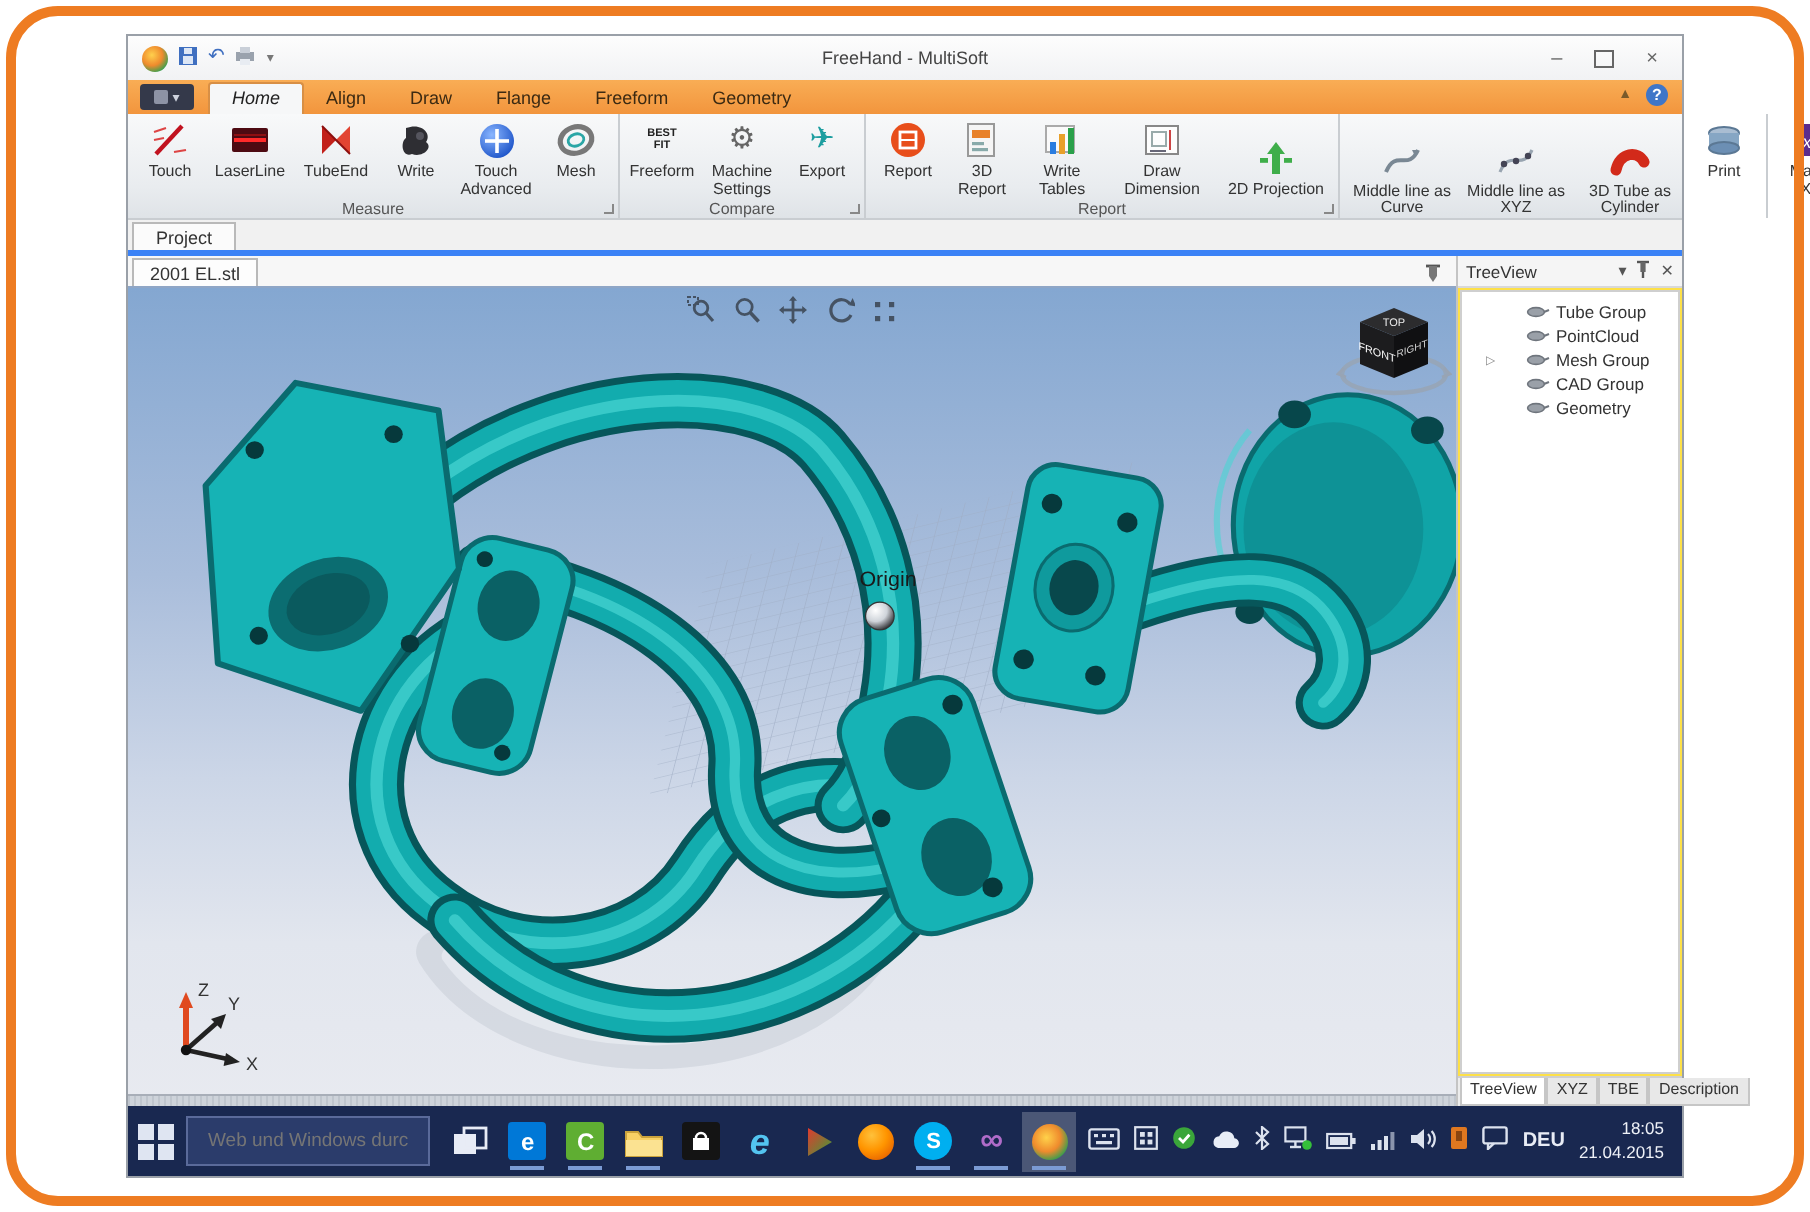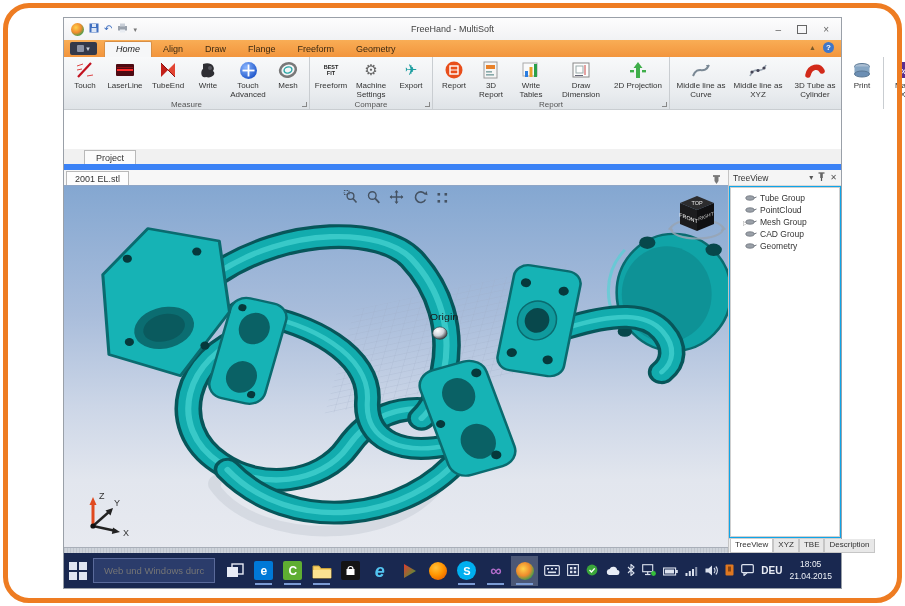--- a/index.html
+++ b/index.html
@@ -31,28 +31,28 @@
   .helpbtn{width:11px;height:11px;border-radius:50%;background:#3f76c8;color:#fff;font-size:8px;
            display:flex;align-items:center;justify-content:center;font-weight:bold;}
 
   
   .ribbon{height:52px;background:linear-gradient(#f8f9fa,#e9ecef 70%,#dfe3e7);border-bottom:1px solid #c9cdd1;
           display:flex;flex:0 0 auto;}
   .rgroup{display:flex;flex-direction:column;border-right:1px solid #c9cdd1;}
   .ritems{flex:1;display:flex;align-items:stretch;padding:2px 3px 0;gap:1px;}
   .ritem{width:42px;display:flex;flex-direction:column;align-items:center;font-size:8px;color:#333;
          text-align:center;line-height:1.08;cursor:default;}
-  .ritem.w56{width:56px;}
+  .ritem.w56{width:56px;justify-content:flex-end;}
   .ritem.w36{width:36px;}
   .ric{height:22px;display:flex;align-items:center;justify-content:center;margin-bottom:1px;}
   .rlabel{height:11px;font-size:8px;color:#555;text-align:center;position:relative;line-height:11px;}
   .launcher{position:absolute;right:2px;top:3px;width:4px;height:4px;border-right:1px solid #888;border-bottom:1px solid #888;}
 
   
-  .projrow{height:15px;background:#f1f1f1;border-bottom:6px solid #3b82f6;display:flex;align-items:flex-end;padding-left:20px;flex:0 0 auto;margin-top:39px;}
+  .projrow{height:15px;background:#f1f1f1;border-bottom:3px solid #3b82f6;display:flex;align-items:flex-end;padding-left:2px;flex:0 0 auto;}
   .ptab{font-size:9px;color:#333;background:#fbfbfb;border:1px solid #b9b9b9;border-bottom:none;
         height:13px;display:flex;align-items:center;padding:0 11px;}
   .main{flex:1;display:flex;min-height:0;}
   .left{flex:1;display:flex;flex-direction:column;min-width:0;}
   .docrow{height:15px;background:#f7f7f7;display:flex;align-items:flex-end;padding-left:2px;position:relative;flex:0 0 auto;}
   .dtab{font-size:9px;color:#333;background:#fdfdfd;border:1px solid #b9b9b9;border-bottom:none;
         height:13px;display:flex;align-items:center;padding:0 8px;}
   .docpin{position:absolute;right:7px;top:2px;}
 
   
@@ -60,26 +60,26 @@
      background:linear-gradient(#84a7d1,#a9bddb 35%,#ccd6e7 60%,#e2e6ee 80%,#e8eaf0);}
   .model{position:absolute;inset:0;width:100%;height:100%;}
   .vp-toolbar{position:absolute;top:4px;left:50%;transform:translateX(-50%);display:flex;gap:9px;align-items:center;}
   .vpt{opacity:.85;}
   .cube{position:absolute;top:5px;right:2px;}
   .axes{position:absolute;left:16px;bottom:12px;}
   .vp-bottom{position:absolute;left:0;right:0;bottom:0;height:5px;background:#c9ced6;border-top:1px solid #a8aeb8;
      background-image:repeating-linear-gradient(90deg,#bfc5cd 0 1px,#ced3da 1px 3px);}
 
   
-  .treeview{width:112px;background:#0ea5e9;border-left:1px solid #c4c4c4;display:flex;flex-direction:column;flex:0 0 auto;}
+  .treeview{width:112px;background:#fde047;border-left:1px solid #c4c4c4;display:flex;flex-direction:column;flex:0 0 auto;}
   .tv-header{height:15px;display:flex;align-items:center;font-size:8.5px;color:#333;padding:0 4px;
      background:#f5f5f5;border-bottom:1px solid #d8d8d8;flex:0 0 auto;}
   .tv-hicons{margin-left:auto;display:flex;gap:5px;color:#555;font-size:8px;align-items:center;}
   .tv-body{flex:1;background:#fff;border:1px solid #cfcfcf;margin:1px;padding-top:4px;min-height:0;}
-  .tv-item{display:flex;align-items:center;height:12px;padding-left:14px;font-size:8.5px;color:#333;gap:3px;position:relative;}
+  .tv-item{display:flex;align-items:center;height:12px;padding-left:32px;font-size:8.5px;color:#333;gap:3px;position:relative;}
   .tv-exp{position:absolute;left:12px;font-size:6px;color:#888;}
   .tv-tabs{height:14px;display:flex;background:#ececec;border-top:1px solid #cfcfcf;padding-left:1px;flex:0 0 auto;}
   .tv-tab{font-size:8px;color:#333;padding:1px 4px 0;border:1px solid #c6c6c6;border-top:none;background:#e8e8e8;}
   .tv-tab.active{background:#fff;}
 
   
   .taskbar{height:35px;background:#192850;display:flex;align-items:center;padding:0 5px;gap:6px;flex:0 0 auto;}
   .start{width:24px;height:24px;display:grid;grid-template-columns:8px 8px;grid-template-rows:8px 8px;gap:2px;
          place-content:center;}
   .start div{background:#dfe5f2;}
@@ -92,21 +92,21 @@
   .app.open::after{content:"";position:absolute;bottom:1px;left:5px;right:5px;height:2px;background:#7b9bd4;}
   .app.active{background:rgba(255,255,255,.22);}
   .tile{width:19px;height:19px;border-radius:2px;color:#fff;font-weight:bold;font-size:12px;
         display:flex;align-items:center;justify-content:center;}
   .sphere{width:18px;height:18px;border-radius:50%;
         background:radial-gradient(circle at 40% 38%, #ffd24a, #ef8b2d 45%, #2e9e4f 78%, #1d6f3a);}
   .ie-e{color:#53c4f0;font-size:18px;font-weight:bold;font-style:italic;line-height:1;}
   .vs-inf{color:#b06cc9;font-size:16px;font-weight:bold;line-height:1;}
   .tray{margin-left:auto;display:flex;align-items:center;gap:7px;color:#e8ecf5;padding-right:4px;}
   .lang{font-size:10px;font-weight:bold;}
-  .clock{font-size:8.5px;line-height:1.3;text-align:center;color:#eef1f7;}
+  .clock{font-size:8.5px;line-height:1.3;text-align:right;color:#eef1f7;}
   .bestfit-txt{font-size:5.5px;font-weight:bold;color:#222;line-height:1.1;white-space:pre-line;}
 </style>
 </head>
 <body>
 
 <div class="frame"></div>
 
 <div class="screen">
 
   <div class="titlebar">

